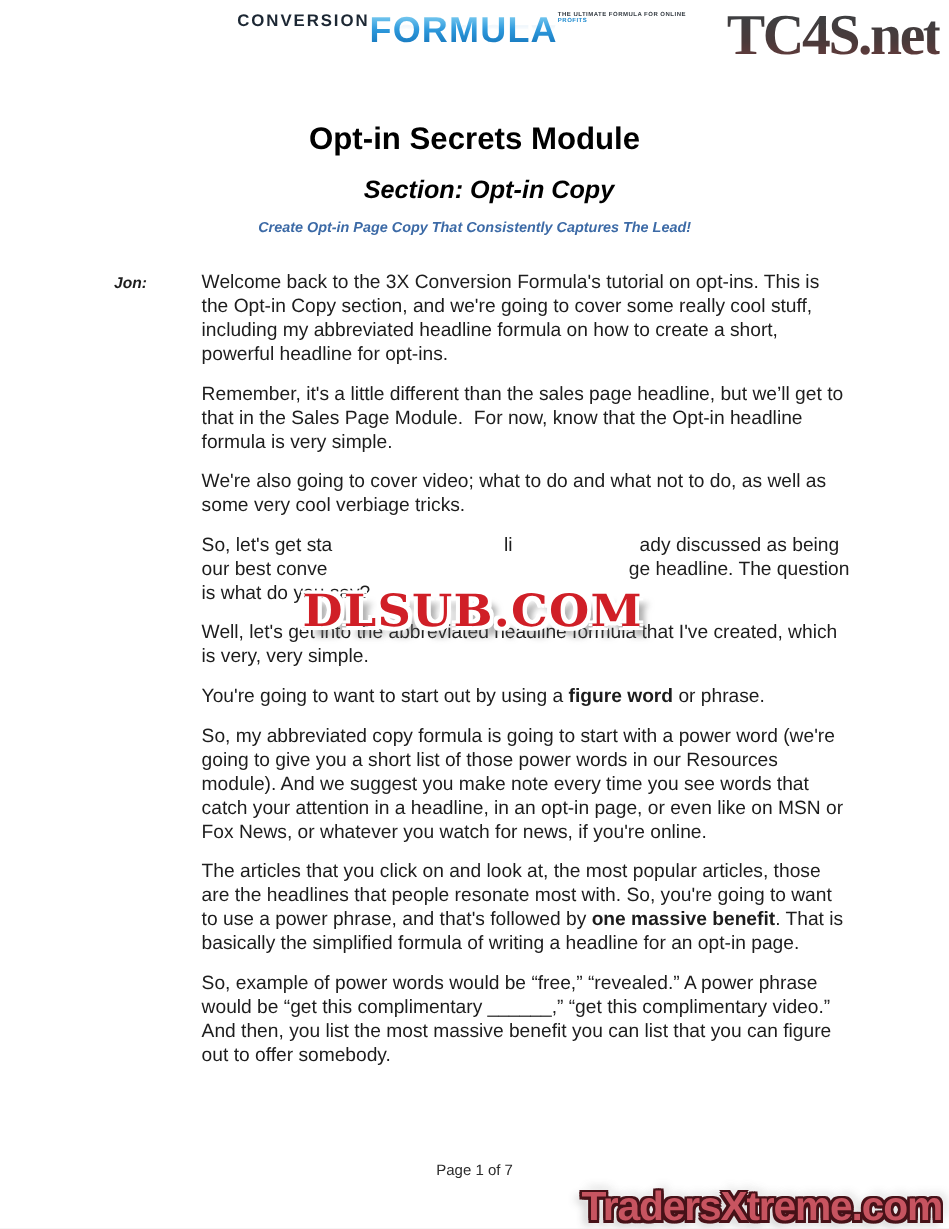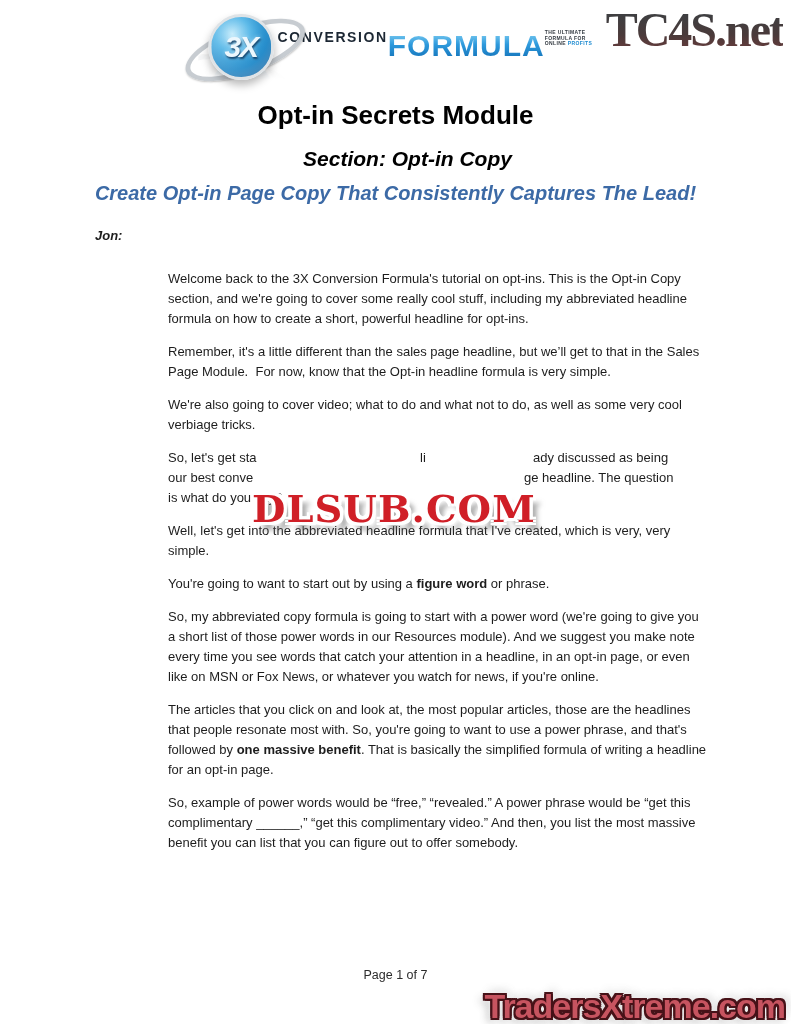--- a/index.html
+++ b/index.html
@@ -56,31 +56,31 @@
   .doc-title {
     position:absolute; top:100px; left:0; right:0; text-align:center;
     font-size:26px; font-weight:bold; color:#000;
   }
   .doc-section {
     position:absolute; top:147px; left:0; right:0; text-align:center;
     font-size:21px; font-weight:bold; font-style:italic; color:#000;padding-left:24px;
   }
   .doc-tagline {
     position:absolute; top:182px; left:0; right:0; text-align:center;
-    font-size:20px; font-weight:bold; font-style:italic; color:#3c6aa6;
+    font-size:12px; font-weight:bold; font-style:italic; color:#3c6aa6;
   }
 
   
   .speaker {
     position:absolute; left:95px; top:226px;
     font-size:13px; font-weight:bold; line-height:20px;font-style:italic;
   }
   .content {
     position:absolute; left:168px; top:226px; width:540px;
-    font-size:13px; line-height:20px;margin-top:43px;
+    font-size:16px; line-height:20px;
   }
   .para { margin:0 0 13px 0; white-space:pre-wrap; }
   .para b { font-weight:bold; }
   .para.frag { position:relative; height:60px; white-space:normal; }
   .fragpiece { position:absolute; white-space:pre; }
 
   
   .watermark {
     position:absolute; left:252px; top:487px; z-index:6;
     font-family:"DejaVu Serif", serif;
@@ -106,26 +106,20 @@
       -2px 0 0 #471218, 2px 0 0 #471218, 0 -2px 0 #471218, 0 2px 0 #471218,
       0 0 6px #ffffff, 0 0 10px #ffffff, -4px 4px 8px rgba(160,160,160,.9), 4px -4px 8px rgba(200,200,200,.9);
   }
 </style>
 </head>
 <body>
 
 <div id="page">
 
   <div class="logo-wrap">
-    <div class="sphere-zone">
-      <div class="orbit-ring"></div>
-      <div class="sphere">
-        <span class="mark">3X</span>
-      </div>
-    </div>
     <div class="logo-text">
       <span class="logo-line1">CONVERSION</span>
       <span class="logo-line2">FORMULA</span>
       <span class="logo-divider"></span>
       <span class="logo-tagline"><span>THE ULTIMATE FORMULA FOR ONLINE </span><span class="accent">PROFITS</span></span>
     </div>
   </div>
 
   <div class="site-badge-top">TC4S.net</div>
 

